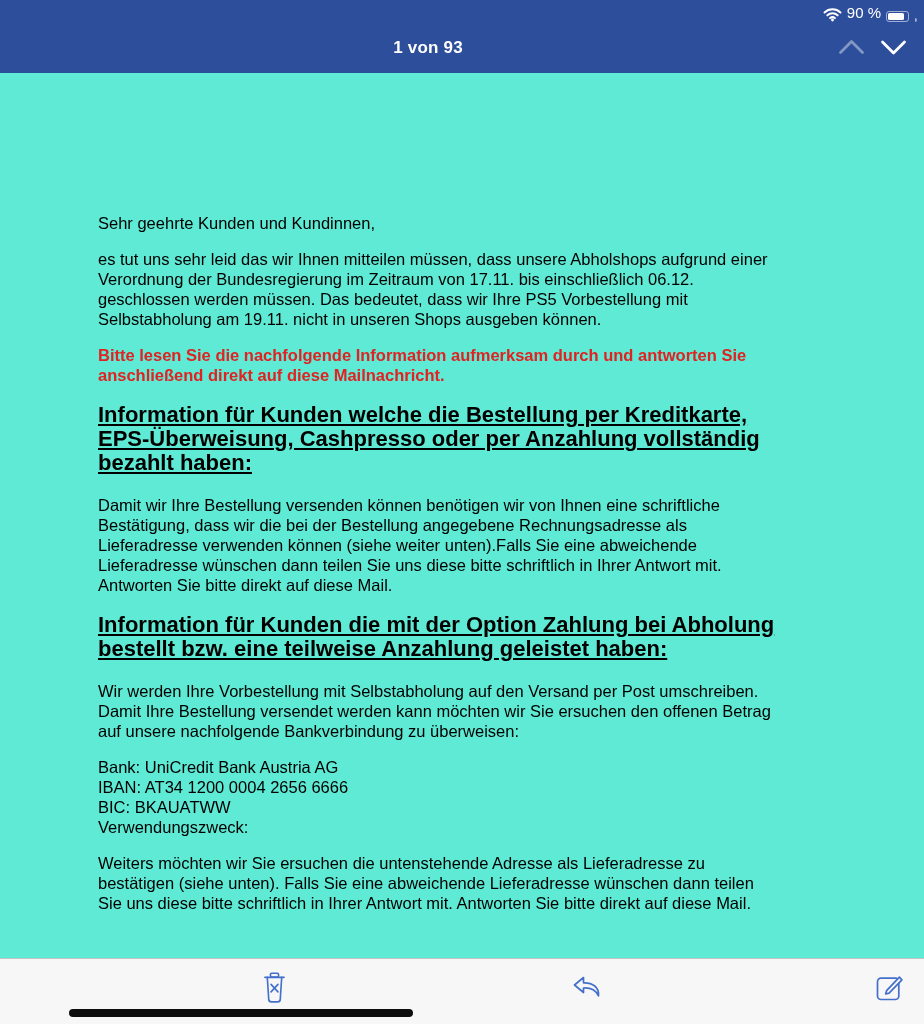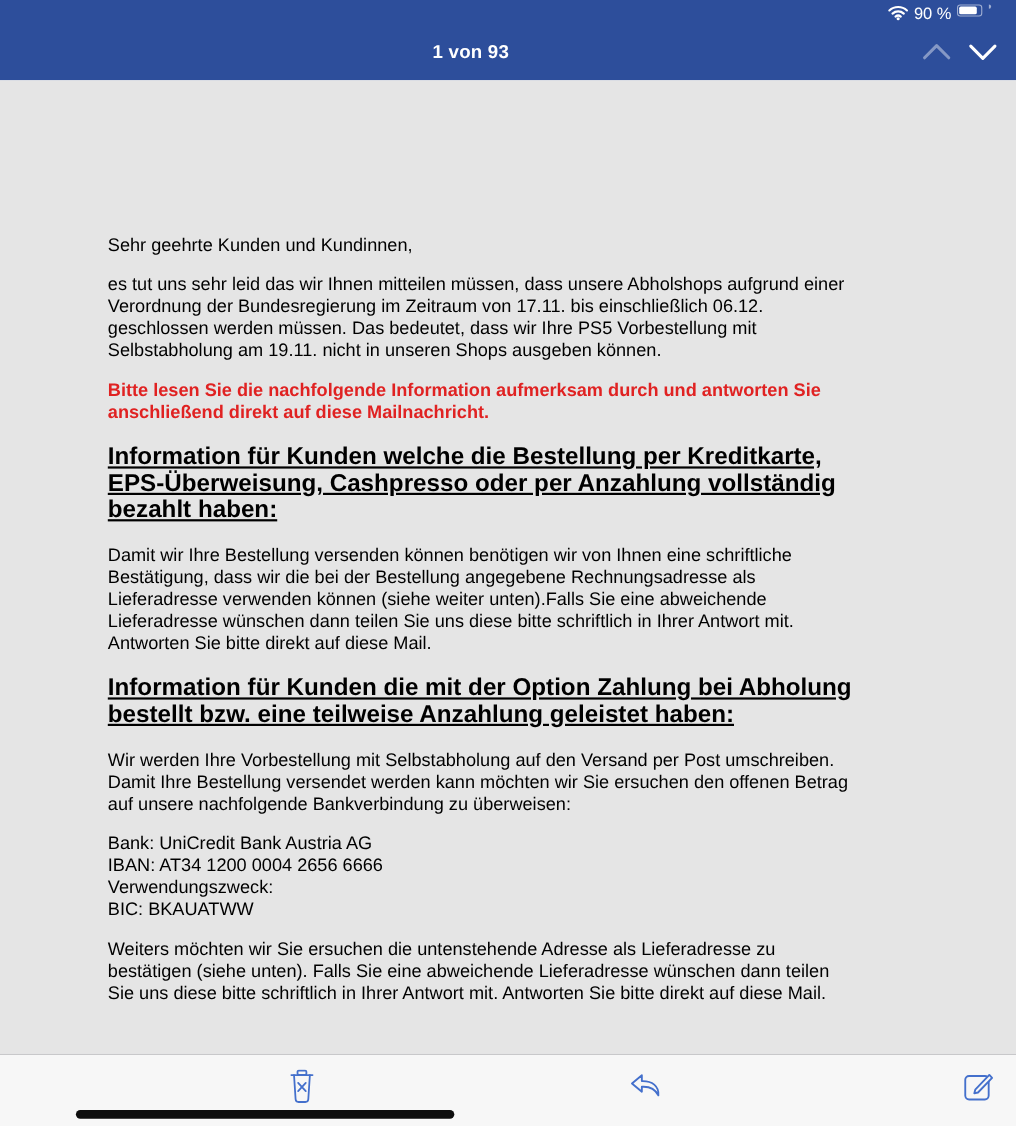--- a/index.html
+++ b/index.html
@@ -1,31 +1,31 @@
 <!DOCTYPE html>
 <html><head>
 <meta charset="utf-8">
 <style>
   * { margin:0; padding:0; box-sizing:border-box; }
   html,body { width:924px; height:1024px; }
   body { font-family:"Liberation Sans", sans-serif; background:#fff; position:relative; overflow:hidden; }
 
   
   .app-header { position:absolute; top:0; left:0; width:924px; height:73px; background:#2d4e9b; }
-  .status-cluster { position:absolute; top:4px; right:23px; display:flex; align-items:flex-start; gap:5px; height:18px; }
+  .status-cluster { position:absolute; top:4px; right:7px; display:flex; align-items:flex-end; gap:5px; height:18px; }
   .battery-text { color:#fff; font-size:15px; line-height:18px; }
   .battery-shell { width:23px; height:11px; border:1px solid rgba(255,255,255,0.55); border-radius:3px; padding:1px; display:inline-block; }
   .battery-fill { display:block; width:86%; height:100%; background:#fff; border-radius:1.5px; }
   .battery-tip { width:2px; height:4px; background:rgba(255,255,255,0.55); border-radius:0 2px 2px 0; margin-left:1px; }
   .nav-title { position:absolute; top:38px; left:50%; transform:translateX(calc(-50% - 34px)); color:#fff; font-size:17px; font-weight:700; letter-spacing:0.2px; white-space:nowrap; }
   .nav-chevrons { position:absolute; top:36px; right:16px; display:flex; gap:13px; }
   .chev-btn { background:none; border:none; padding:0; cursor:pointer; display:block; }
 
   
-  .mail-scroll { position:absolute; top:73px; left:0; width:924px; height:885px; background:#e5e5e5; overflow:hidden; }
+  .mail-scroll { position:absolute; top:73px; left:0; width:924px; height:885px; background:#5eead4; overflow:hidden; }
   .mail-content { position:absolute; left:98px; top:140px; width:680px; color:#000; font-size:16.5px; line-height:20px; }
   .mail-content p { margin:0 0 16px; }
   .alert-text { color:#e02222; font-weight:bold; }
   .section-heading { font-size:22px; line-height:24px; font-weight:bold; margin:18px 0 20px; color:#000;text-decoration:underline; }
   .bank-block { margin:0 0 16px; }
   .bank-block div { line-height:20px; }
   .bold-note { font-weight:bold; }
 
   
   .toolbar { position:absolute; left:0; top:958px; width:924px; height:66px; background:#f7f7f7; border-top:1px solid #c3c3c5; }
@@ -85,22 +85,22 @@
 
     <p>Damit wir Ihre Bestellung versenden können benötigen wir von Ihnen eine schriftliche Bestätigung, dass wir die bei der Bestellung angegebene Rechnungsadresse als Lieferadresse verwenden können (siehe weiter unten).Falls Sie eine abweichende Lieferadresse wünschen dann teilen Sie uns diese bitte schriftlich in Ihrer Antwort mit. Antworten Sie bitte direkt auf diese Mail.</p>
 
     <div class="section-heading">Information für Kunden die mit der Option Zahlung bei Abholung bestellt bzw. eine teilweise Anzahlung geleistet haben:</div>
 
     <p>Wir werden Ihre Vorbestellung mit Selbstabholung auf den Versand per Post umschreiben. Damit Ihre Bestellung versendet werden kann möchten wir Sie ersuchen den offenen Betrag auf unsere nachfolgende Bankverbindung zu überweisen:</p>
 
     <div class="bank-block">
       <div>Bank: UniCredit Bank Austria AG</div>
       <div>IBAN: AT34 1200 0004 2656 6666</div>
+      <div>BIC: BKAUATWW</div>
       <div>Verwendungszweck:</div>
-      <div>BIC: BKAUATWW</div>
     </div>
 
 
     <p>Weiters möchten wir Sie ersuchen die untenstehende Adresse als Lieferadresse zu bestätigen (siehe unten). Falls Sie eine abweichende Lieferadresse wünschen dann teilen Sie uns diese bitte schriftlich in Ihrer Antwort mit. Antworten Sie bitte direkt auf diese Mail.</p>
 
   </div>
 </div>
 
 <div class="toolbar">
 

